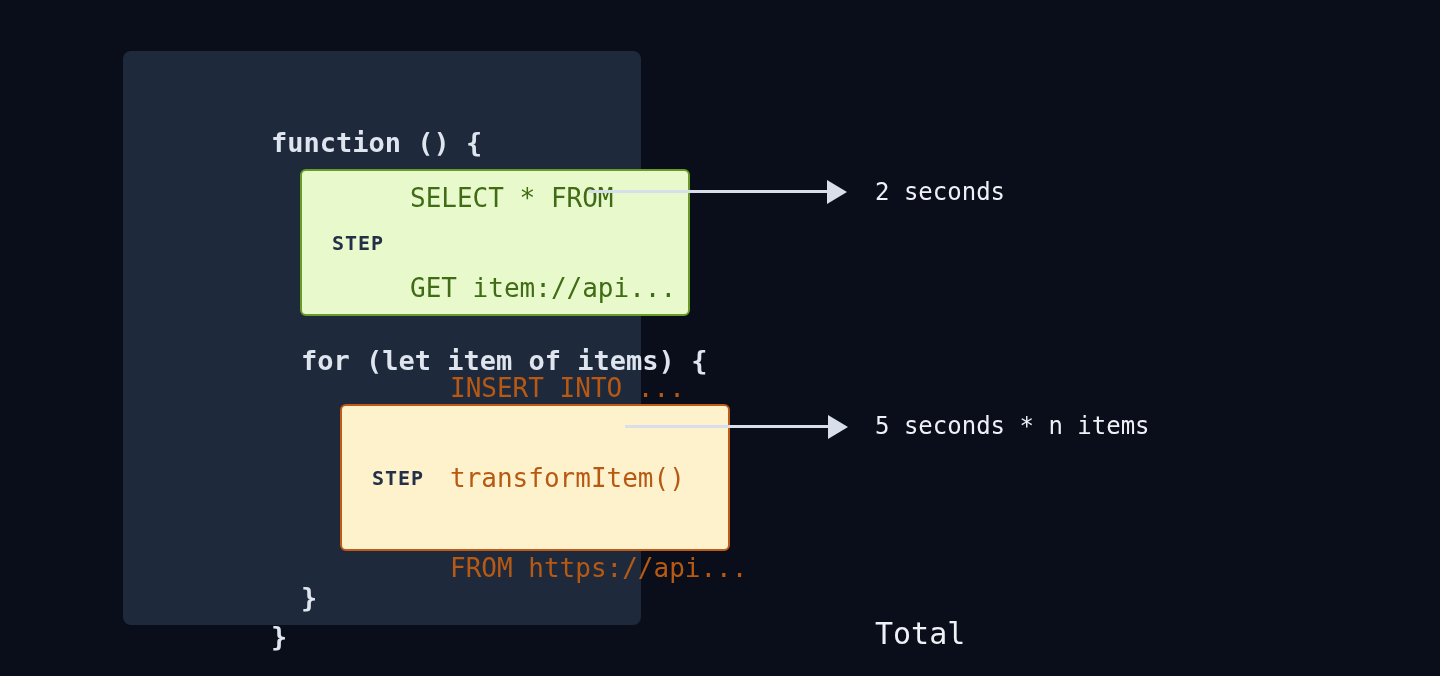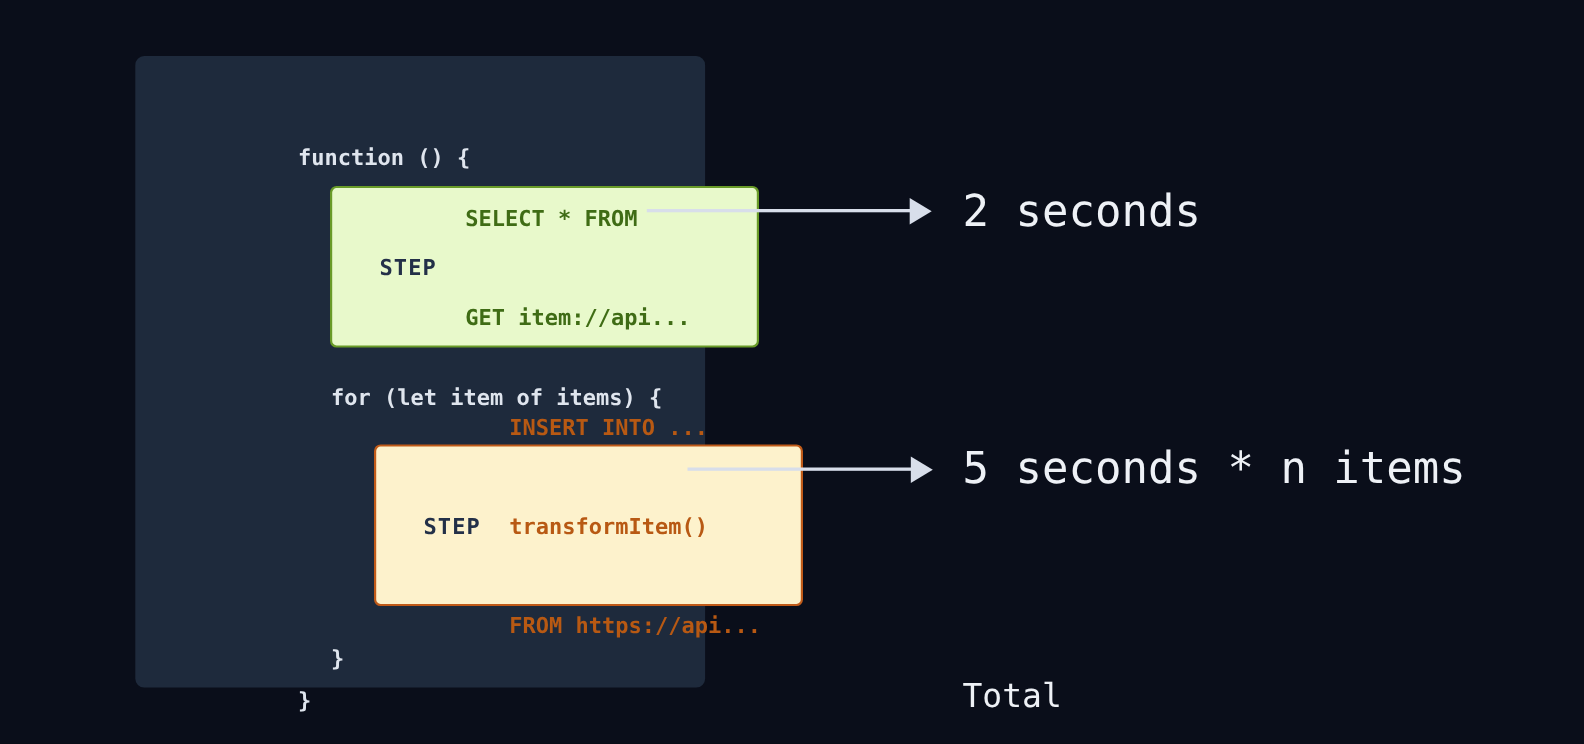--- a/index.html
+++ b/index.html
@@ -19,21 +19,21 @@
     position: absolute;
     left: 123px;
     top: 51px;
     width: 518px;
     height: 574px;
     background: var(--panel, #1e2a3c);
     border-radius: 8px;
   }
   .code-line {
     position: absolute;
-    font-size: 20px;
+    font-size: 27px;
     line-height: 22px;
     font-weight: bold;
     color: var(--code-text, #dfe5ee);
     white-space: pre;
   }
   .fn-open   { left: 148px; top: 81px; }
   .for-open  { left: 178px; top: 299px; }
   .close-inner { left: 178px; top: 536px; }
   .close-outer { left: 148px; top: 575px; }
 
@@ -60,25 +60,24 @@
     background: var(--yellow-box-bg, #fdf2cc);
     border: 2px solid var(--yellow-box-border, #c05a18);
   }
   .step-label {
     font-size: 20px;
     font-weight: bold;
     letter-spacing: 1px;
     color: var(--step-label, #233048);
     width: 52px;
     flex: 0 0 auto;
-    margin-left: 13px;
   }
   .step-lines {
-    font-size: 20px;
-    font-weight: bold;
+    font-size: 26px;
+    font-weight: normal;
     line-height: 30px;
     white-space: pre;
   }
   .green-text  { color: var(--green-code, #3f6c15); }
   .yellow-text { color: var(--yellow-code, #b85913); }
 
   .arrow {
     position: absolute;
     height: 3px;
     background: var(--arrow, #d8deea);
@@ -93,21 +92,21 @@
     width: 0;
     height: 0;
     border-left: 20px solid var(--arrow, #d8deea);
     border-top: 12px solid transparent;
     border-bottom: 12px solid transparent;
   }
 
   .annotation {
     position: absolute;
     left: 875px;
-    font-size: 40px;
+    font-size: 24px;
     line-height: 36px;
     color: var(--annotation-text, #eef1f6);
     white-space: pre;
   }
   .duration-1 { top: 174px; }
   .duration-2 { top: 408px; text-align: right; }
 
   .total-block {
     position: absolute;
     left: 875px;

